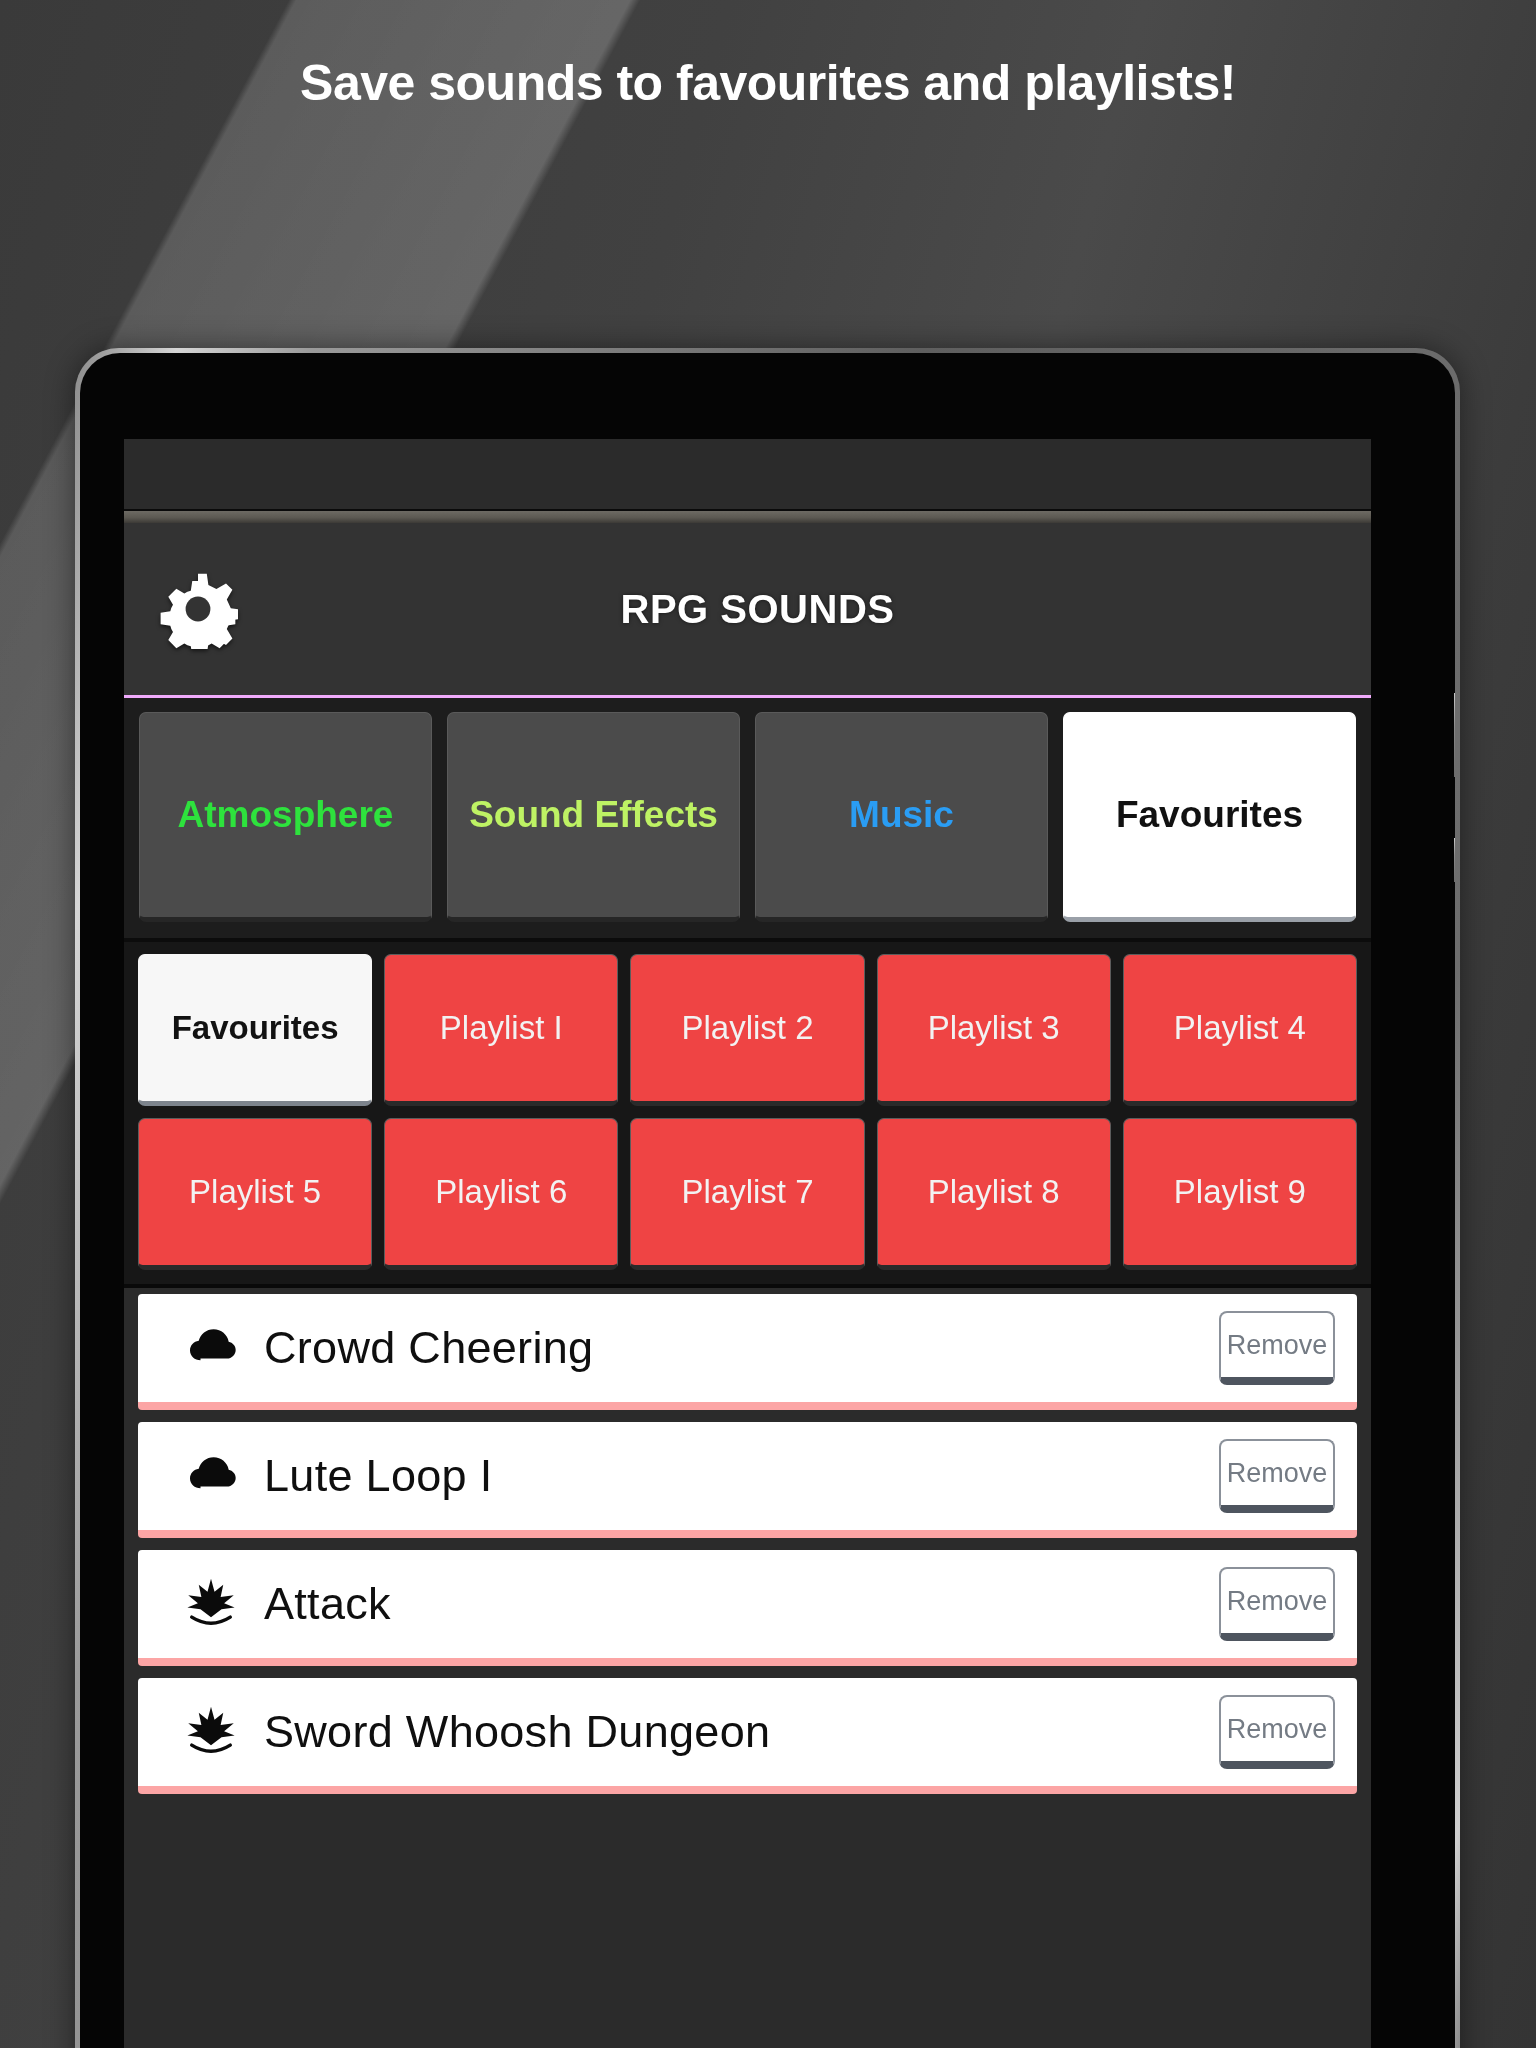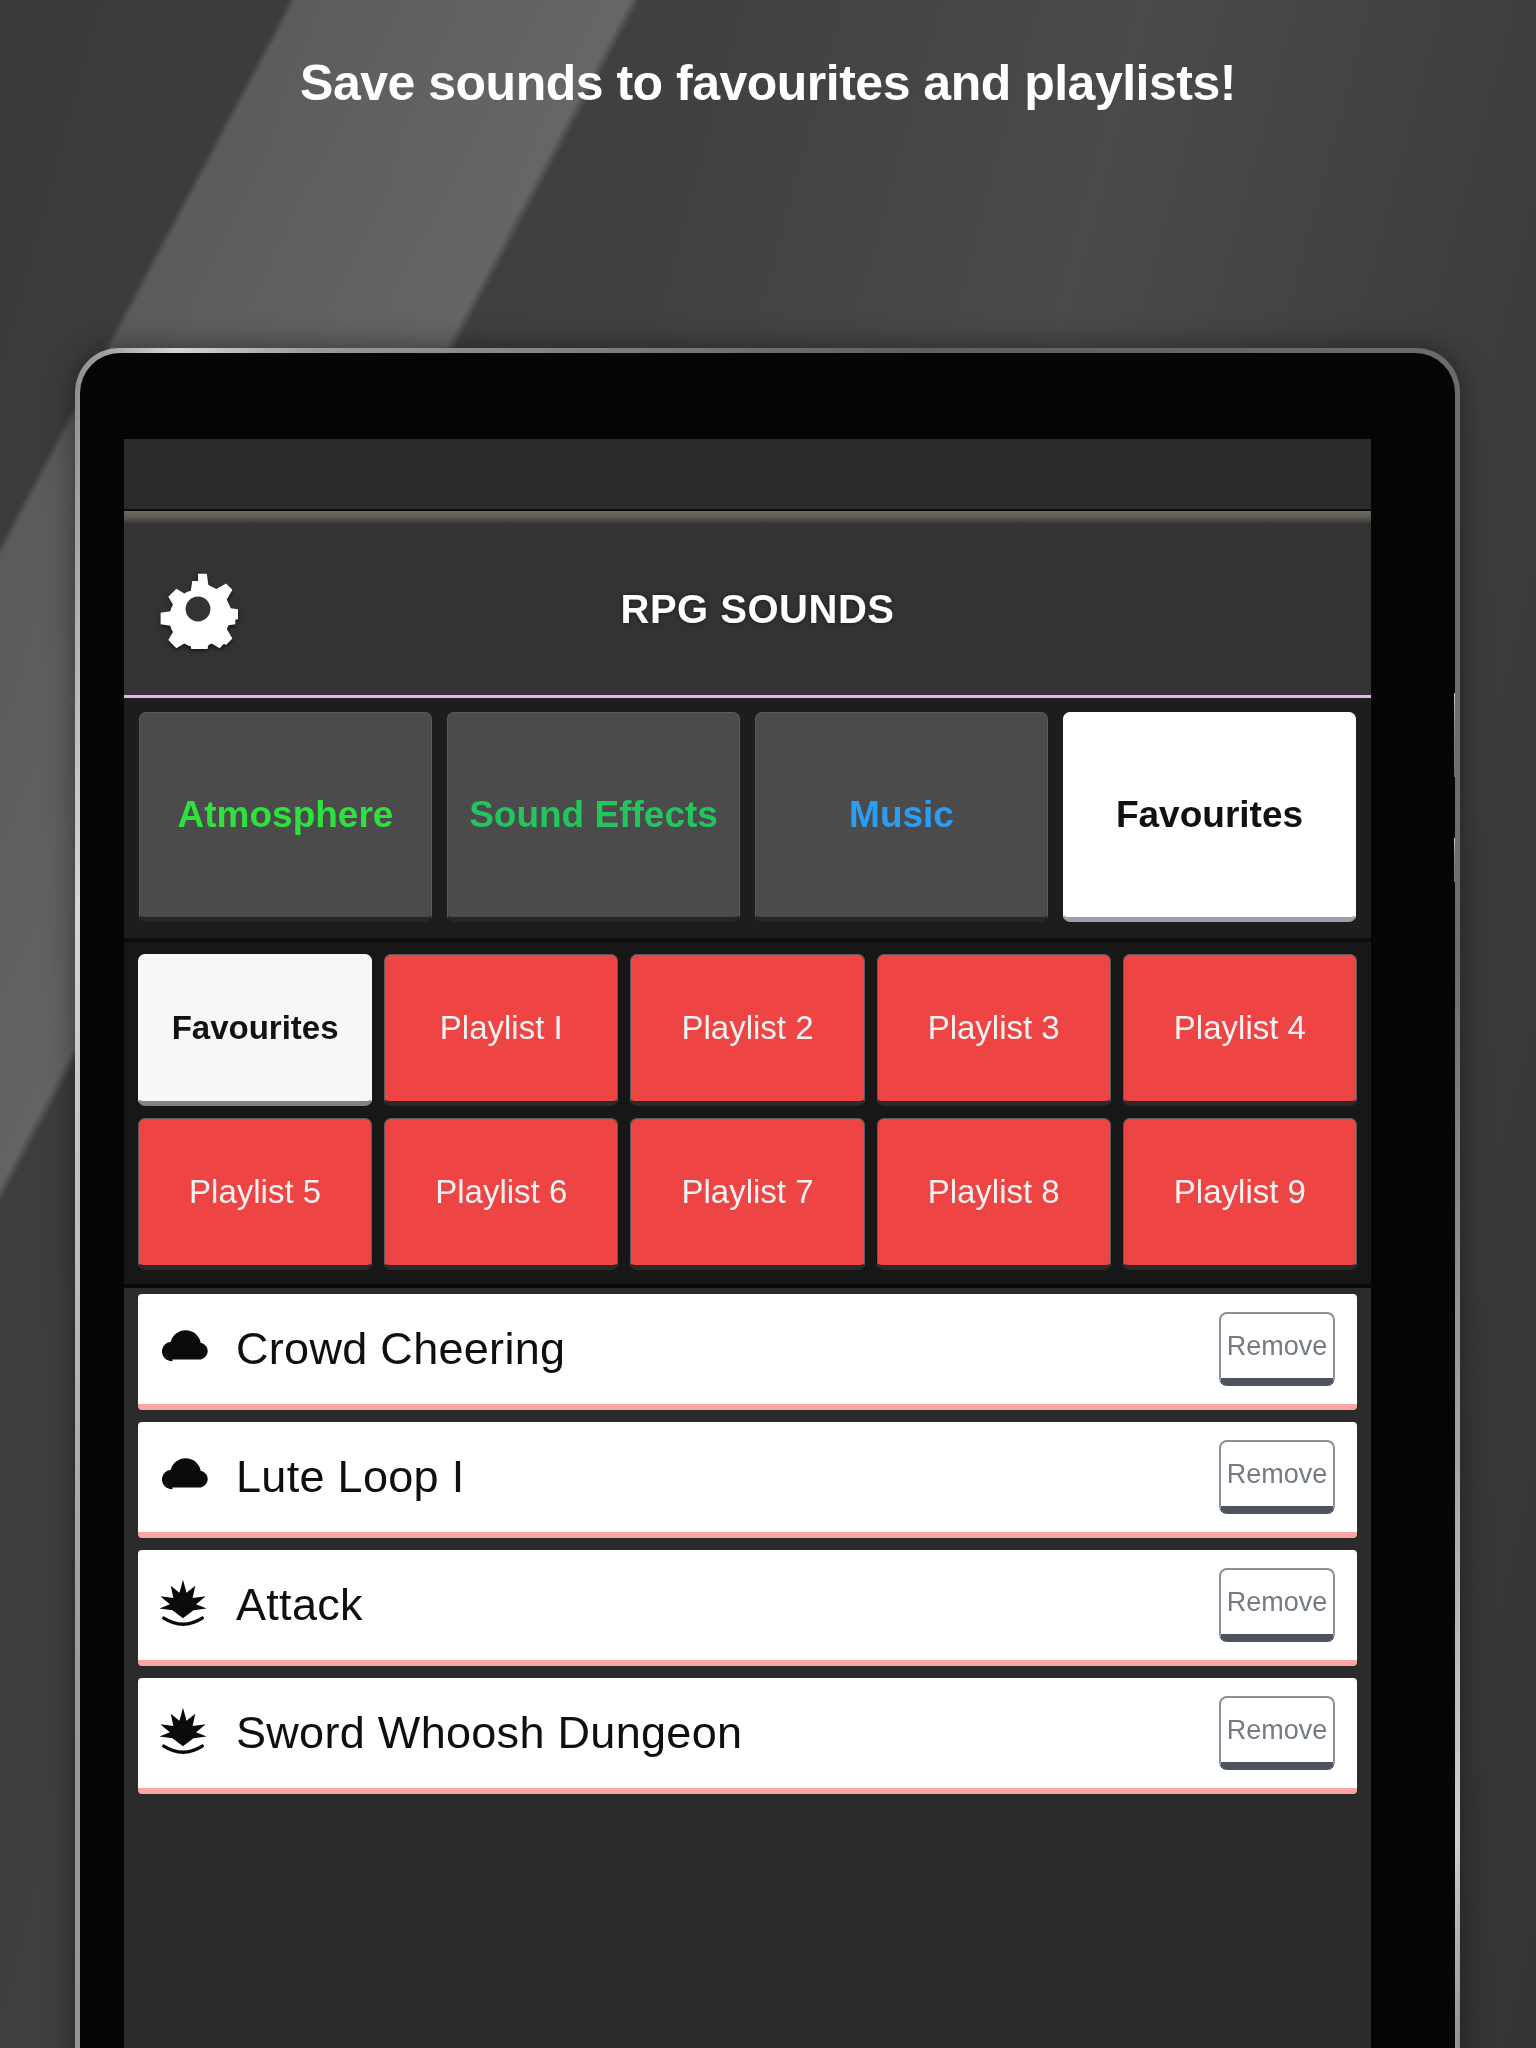--- a/index.html
+++ b/index.html
@@ -176,21 +176,21 @@
     line-height: 1.28;
     padding: 6px;
   }
   .cat-tab.is-active {
     background: #ffffff;
     border-color: #ffffff;
     border-bottom-color: #9aa0a8;
     color: #111111;
   }
   .cat-atmosphere { color: #2ee23d; }
-  .cat-sfx        { color: #22c55e; }
+  .cat-sfx        { color: #bef264; }
   .cat-music      { color: #2a9df4; }
 
   
   #playlist-grid {
     background: #171717;
     padding: 12px 14px 14px 14px;
     display: grid;
     grid-template-columns: repeat(5, 1fr);
     gap: 12px;
     border-bottom: 4px solid #090909;
@@ -221,24 +221,24 @@
   #sound-list {
     background: #2b2b2b;
     padding: 6px 0 0 0;
   }
   .sound-row {
     position: relative;
     margin: 0 14px 12px 14px;
     height: 116px;
     background: #ffffff;
     border-radius: 4px;
-    border-bottom: 6px solid #fca5a5;
-    display: flex;
-    align-items: center;
-    padding: 0 14px 0 14px;
+    border-bottom: 8px solid #fca5a5;
+    display: flex;
+    align-items: center;
+    padding: 0 14px 0 42px;
   }
   .sound-icon {
     width: 62px;
     flex: 0 0 62px;
     display: flex;
     align-items: center;
     justify-content: center;
     margin-right: 22px;
   }
   .sound-icon svg { width: 56px; height: 56px; display: block; }

